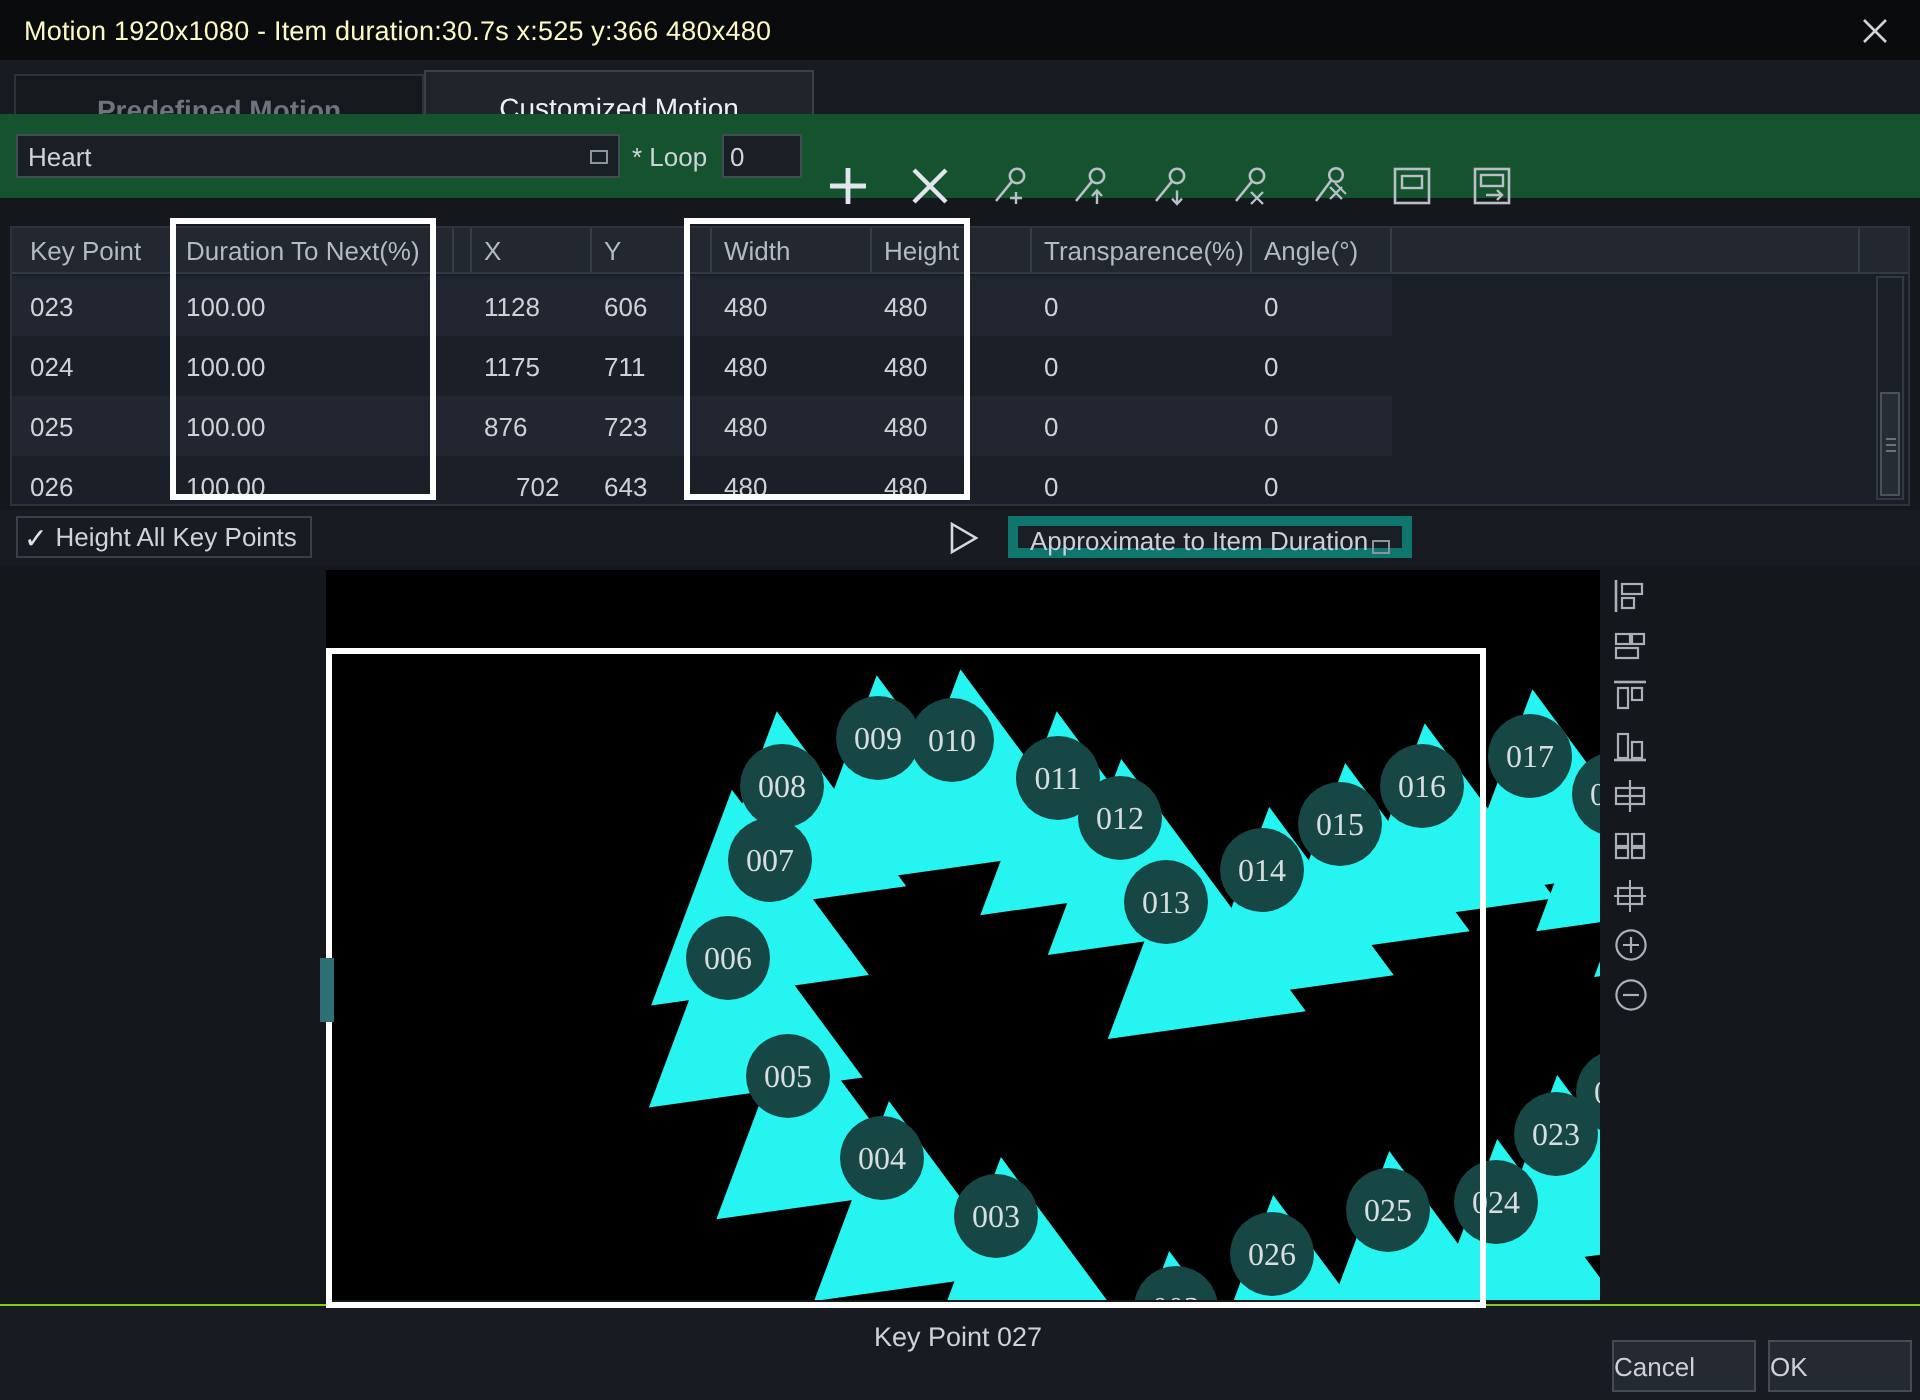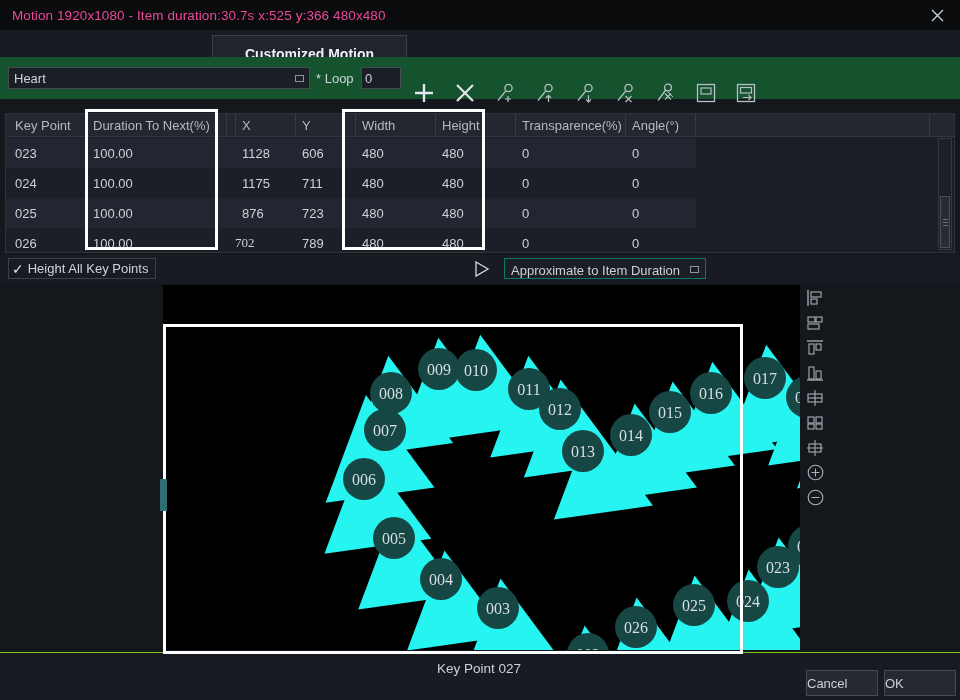--- a/index.html
+++ b/index.html
@@ -18,21 +18,21 @@
   
   #titlebar {
     position: absolute; left: 0; top: 0;
     width: 960px; height: 30px;
     background: #0a0b0d;
     display: flex; align-items: center;
   }
   #title-text {
     margin-left: 12px;
     font-size: 13.5px;
-    color: #ec4899;
+    color: #fef9c3;
     letter-spacing: 0.1px;
   }
   #close-btn {
     position: absolute; right: 0; top: 0;
     width: 46px; height: 30px;
     display: flex; align-items: center; justify-content: center;
     cursor: pointer;
   }
   #close-btn svg { display: block; }
 
@@ -53,21 +53,21 @@
     left: 7px; width: 205px;
     color: #6e747d;
     font-weight: bold;
     background: #15181d;
     border: 1px solid #2e333b;
     border-bottom: none;
   }
   #tab-customized {
     left: 212px; width: 195px;
     color: #eef1f5;
-    font-weight: bold;
+    font-weight: normal;
     background: #20242b;
     border: 1px solid #3b414a;
     border-bottom: none;
     height: 36px; top: 5px;
   }
   #tab-underline {
     position: absolute; left: 0; top: 70px;
     width: 960px; height: 1px; background: #2b3038;
   }
 
@@ -205,24 +205,24 @@
   #chk-label { font-size: 13px; color: #cfd4da; }
   #play-btn {
     position: absolute; left: 468px; top: 3px;
     width: 26px; height: 22px;
     display: flex; align-items: center; justify-content: center;
     cursor: pointer;
   }
   #approx-combo {
     position: absolute; left: 504px; top: 3px;
     width: 202px; height: 21px;
-    border: 1px solid #0f766e;
+    border: 5px solid #0f766e;
     background: #1a1e25;
     box-sizing: border-box;
-    display: flex; align-items: flex-end;
+    display: flex; align-items: flex-start;
     cursor: pointer;
   }
   #approx-value { margin-left: 6px; font-size: 13px; color: #ccd1d8; }
   #approx-arrow {
     position: absolute; right: 6px; top: 7px;
     width: 9px; height: 7px;
     border: 1px solid #8e949d;
     box-sizing: border-box;
   }
 
@@ -296,20 +296,23 @@
 <div id="titlebar">
   <span id="title-text">Motion 1920x1080 - Item duration:30.7s x:525 y:366 480x480</span>
   <div id="close-btn">
     <svg width="15" height="15" viewBox="0 0 15 15">
       <path d="M2,2 L13,13 M13,2 L2,13" stroke="#cfd4da" stroke-width="1.3" fill="none"></path>
     </svg>
   </div>
 </div>
 
 <div id="tabstrip">
+  <div class="tab" id="tab-predefined">
+    <span>Predefined Motion</span>
+  </div>
   <div class="tab" id="tab-customized">
     <span>Customized Motion</span>
   </div>
 </div>
 <div id="tab-underline"></div>
 
 <div id="toolbar">
   <div id="name-combo">
     <span id="name-value">Heart</span>
     <span id="name-arrow"></span>
@@ -438,22 +441,22 @@
         <div class="td" style="left: 230px; width: 60px;">876</div>
         <div class="td" style="left: 290px; width: 60px;">723</div>
         <div class="td" style="left: 350px; width: 80px;">480</div>
         <div class="td" style="left: 430px; width: 80px;">480</div>
         <div class="td" style="left: 510px; width: 110px;">0</div>
         <div class="td" style="left: 620px; width: 70px;">0</div>
       </div>
       <div class="trow even" style="top: 114px;">
         <div class="td" style="left: 3px; width: 78px;">026</div>
         <div class="td" style="left: 81px; width: 140px;">100.00</div>
-        <div class="td" style="left: 223px; width: 60px; font-family: Liberation Serif, serif;">702</div>
-        <div class="td" style="left: 290px; width: 60px;">789</div>
+        <div class="td" style="left: 246px; width: 60px;">702</div>
+        <div class="td" style="left: 290px; width: 60px;">643</div>
         <div class="td" style="left: 350px; width: 80px;">480</div>
         <div class="td" style="left: 430px; width: 80px;">480</div>
         <div class="td" style="left: 510px; width: 110px;">0</div>
         <div class="td" style="left: 620px; width: 70px;">0</div>
       </div>
     </div>
   <div id="tscroll-track">
     <div id="tscroll-thumb">
       <div class="grip"></div>
     </div>

